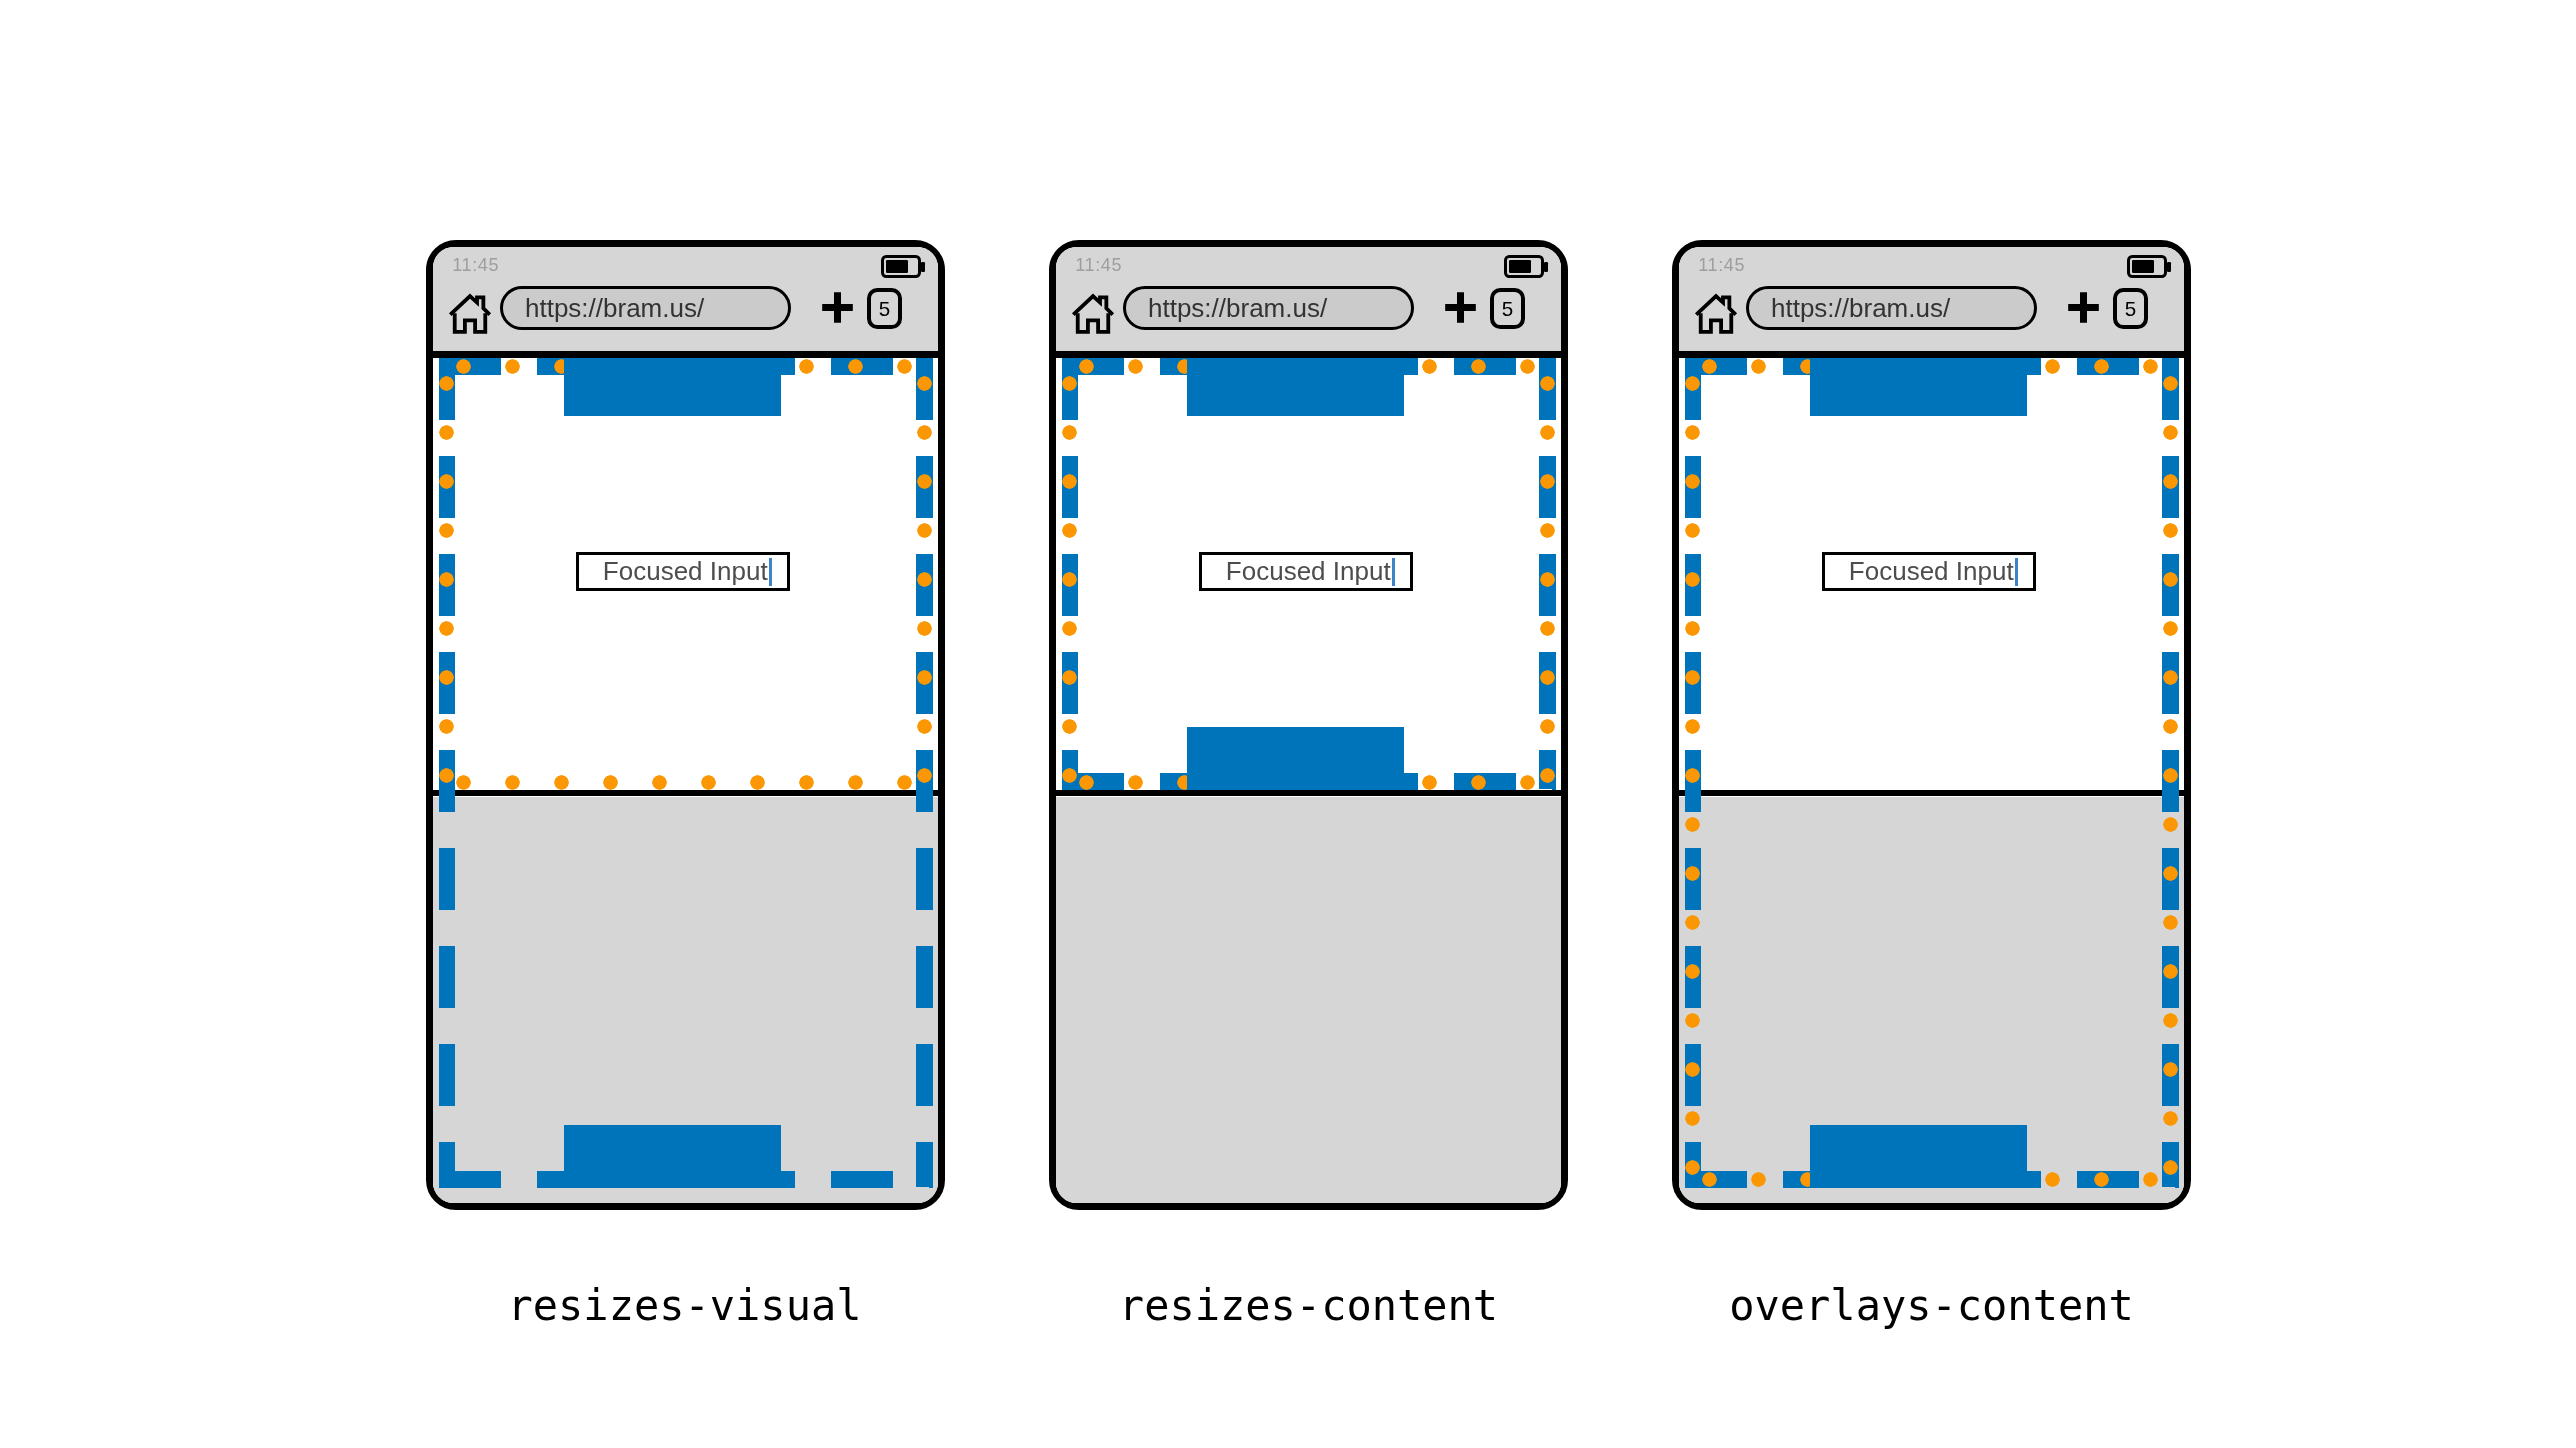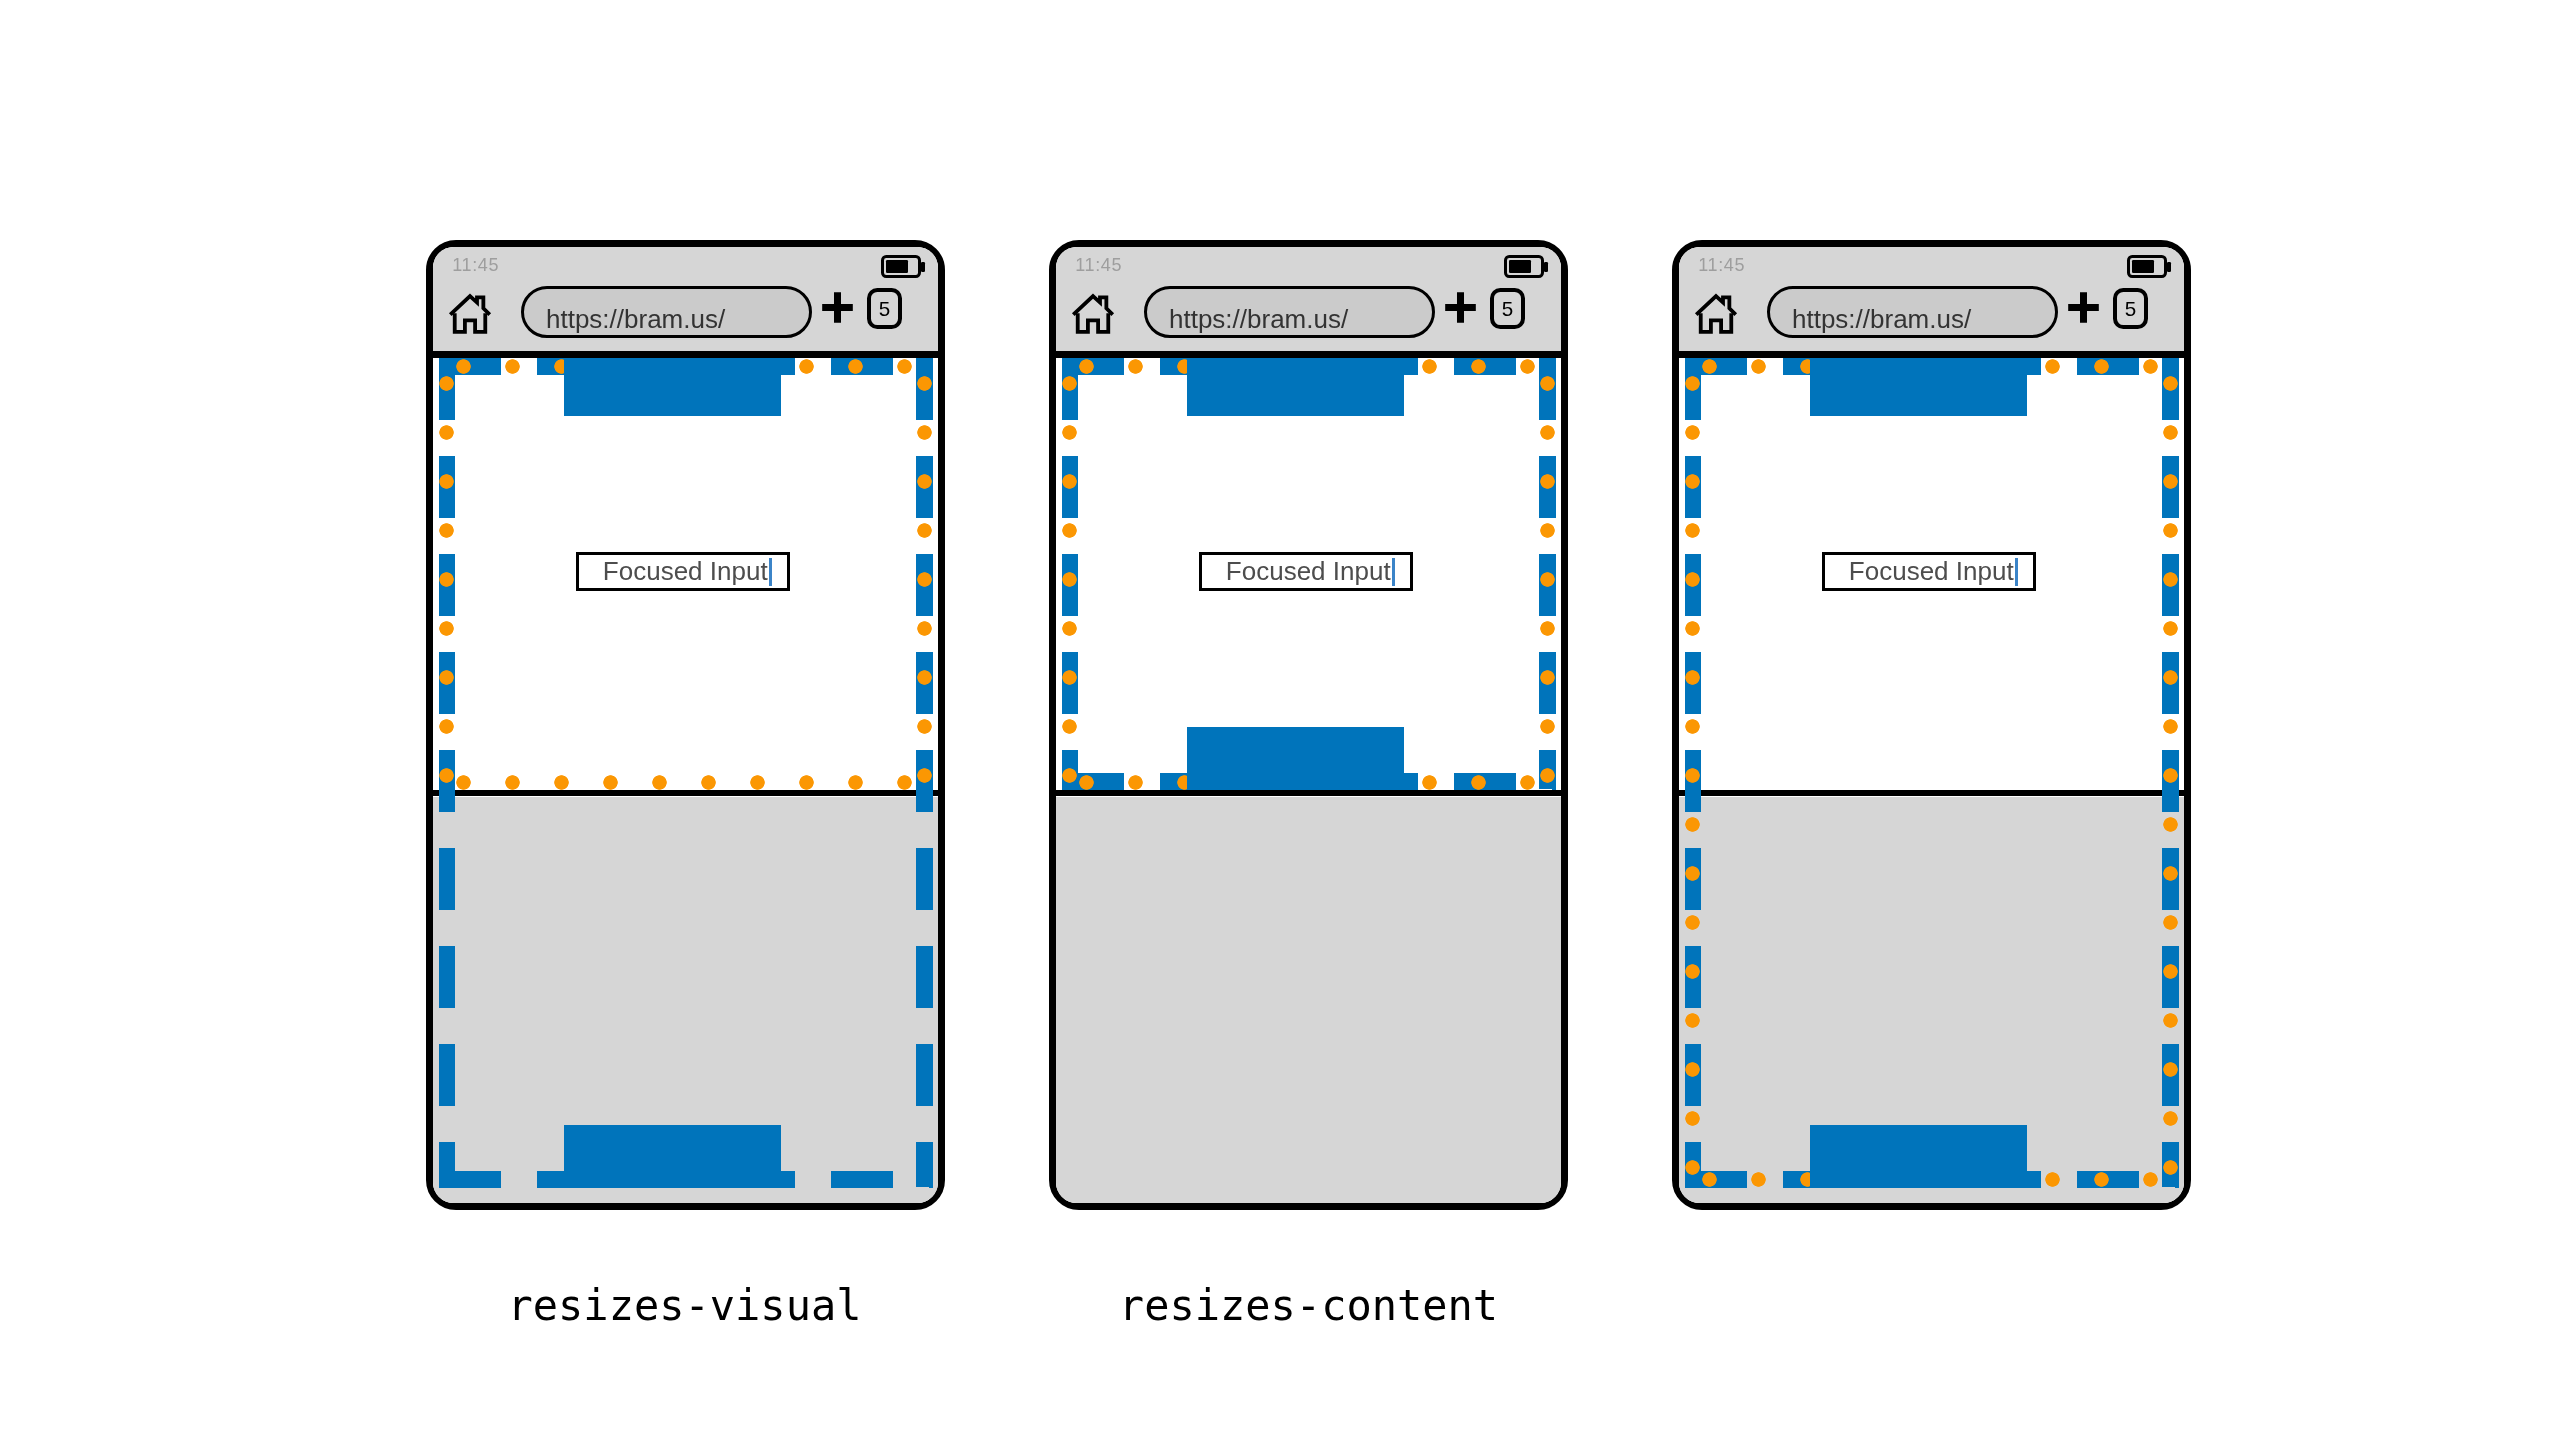--- a/index.html
+++ b/index.html
@@ -26,22 +26,22 @@
   .screen{position:absolute;inset:0;border-radius:20.6px;overflow:hidden;background:#fff;}
 
   
   .chrome{position:absolute;left:0;top:0;width:505px;height:104px;background:var(--chrome);}
   .time{position:absolute;left:19.3px;top:7.7px;font-size:18px;color:var(--timegray);letter-spacing:0.6px;}
   .battery{position:absolute;right:16.7px;top:7.7px;width:40px;height:23px;box-sizing:border-box;
            border:3.2px solid #000;border-radius:5.2px;}
   .batt-fill{position:absolute;left:1.9px;top:1.9px;width:22px;height:13px;background:#000;border-radius:1.3px;}
   .batt-nub{position:absolute;right:-7px;top:4.5px;width:4.5px;height:10.3px;background:#000;border-radius:1.3px;}
   .home{position:absolute;left:14px;top:46px;width:46px;height:42px;}
-  .pill{position:absolute;left:88px;top:39px;width:291px;height:52px;box-sizing:border-box;
-        background:var(--pill);border:3.9px solid #000;border-radius:26px;display:flex;align-items:flex-end;}
+  .pill{position:absolute;left:67px;top:39px;width:291px;height:44px;box-sizing:border-box;
+        background:var(--pill);border:3.9px solid #000;border-radius:26px;display:flex;align-items:center;}
   .pill span{padding-left:22px;font-size:26px;color:var(--urltext);}
   .plus{position:absolute;left:386px;top:42px;width:37px;height:37px;}
   .tabs{position:absolute;left:434px;top:41px;width:35px;height:41px;box-sizing:border-box;
         border:4.5px solid #000;border-radius:10.3px;display:flex;align-items:center;justify-content:center;
         font-size:20.6px;color:#000;}
   .separator{position:absolute;left:0;top:104px;width:505px;height:7px;background:#000;}
 
   
   .keyboard{position:absolute;left:0;top:550px;width:505px;height:406px;background:var(--chrome);}
   .kbline{position:absolute;left:0;top:543px;width:505px;height:6.4px;background:#000;}
@@ -234,15 +234,16 @@
       <div class="bar footer"></div>
       <div class="finput">
         <span class="val">Focused Input</span>
         <span class="caret"></span>
       </div>
     </div>
   </div>
 
   <div class="caption c1">resizes-visual</div>
   <div class="caption c2">resizes-content</div>
+  <div class="caption c3">overlays-content</div>
 
 </div>
 
 
 </body></html>

